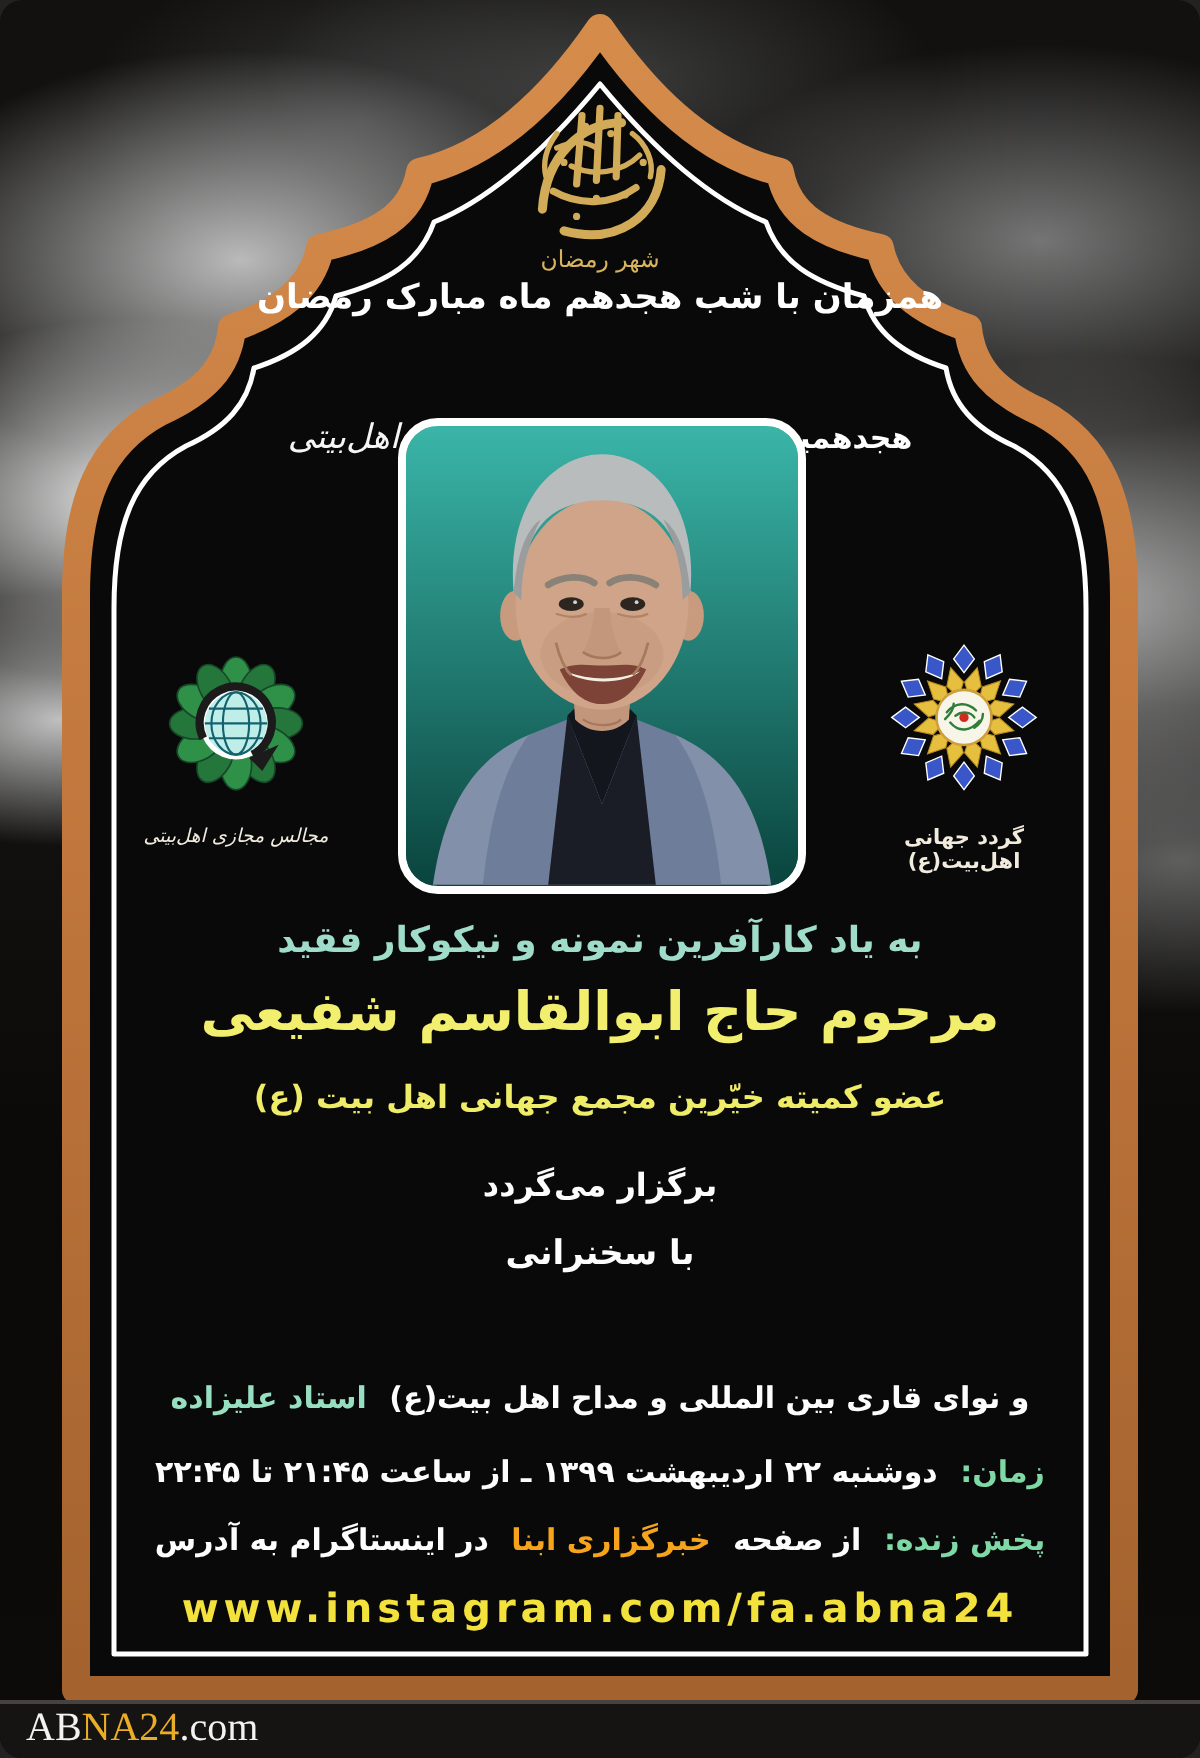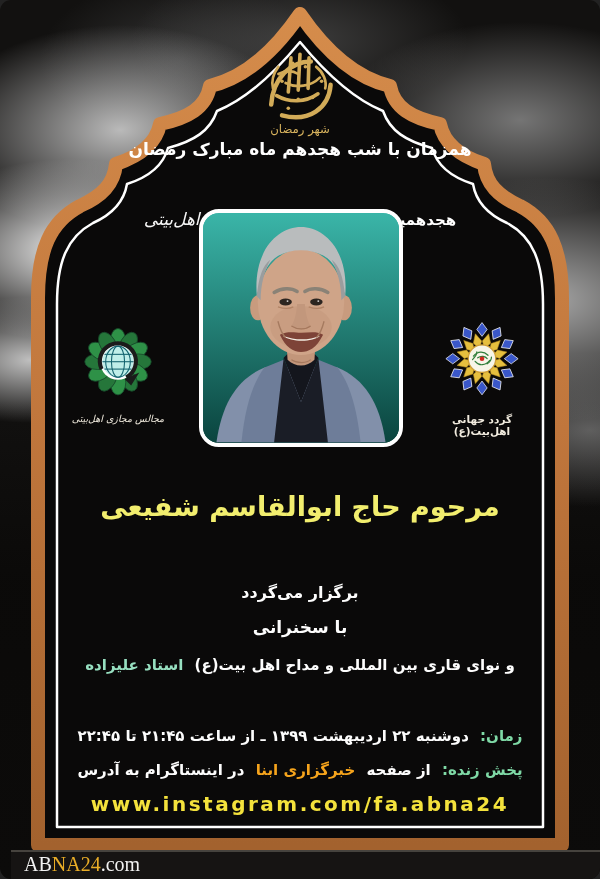--- a/index.html
+++ b/index.html
@@ -36,30 +36,30 @@
   .logo .cap{color:#f2ecdf;margin-top:3px;}
   .logo-left .cap{font-size:9.5px;font-style:italic;letter-spacing:.2px;}
   .logo-right .cap{font-size:10.5px;font-weight:bold;}
   .tline{position:absolute;left:62px;right:62px;text-align:center;direction:rtl;}
   .intro{top:460px;font-size:18px;font-weight:bold;color:#9fdcc9;}
   .name{top:491px;font-size:27px;font-weight:bold;color:#f2ee6e;}
   .role{top:539px;font-size:16px;font-weight:bold;color:#efec67;}
   .held{top:583px;font-size:16px;font-weight:bold;color:#fdfdfd;}
   .speech{top:617px;font-size:17px;font-weight:bold;color:#fdfdfd;}
   .speaker{top:649px;font-size:19px;font-weight:bold;color:#8fdcae;}
-  .reciter{top:656px;font-size:15px;font-weight:bold;color:#fdfdfd;text-align:center;}
+  .reciter{top:690px;font-size:15px;font-weight:bold;color:#fdfdfd;text-align:center;}
   .reciter .mint{color:#97dfc0;}
   .timeln{top:727px;font-size:15px;font-weight:bold;color:#fdfdfd;}
   .lbl{color:#7fd9a6;}
   .liveln{top:761px;font-size:15px;font-weight:bold;color:#fdfdfd;}
   .agency{color:#f6a41c;}
   .url{top:792px;font-size:20px;font-weight:bold;color:#f4e23c;letter-spacing:2.5px;direction:ltr;}
   .tline span{margin:0 3px;}
   .footer{
-    position:absolute;left:11px;right:0;bottom:0;height:27px;background:#161413;
+    position:absolute;left:0;right:0;bottom:0;height:27px;background:#161413;
     border-top:2px solid #46433e;
   }
   .footer .brand{
     font-family:"Liberation Serif","DejaVu Serif",serif;
     font-size:20px;line-height:25px;margin-left:13px;color:#f2f2f2;
   }
   .footer .gold{color:#e9ad27;}
 </style>
 </head>
 <body>
@@ -253,21 +253,23 @@
           <path d="M-5 -1 C-1 -4 4 -3 6 0"></path>
           <path d="M-11 1 C-8 -2 -6 -5 -6 -8"></path>
           <path d="M6 6 C9 4 11 1 11 -2"></path>
         </g>
         <circle r="2.7" fill="#cf2920"></circle>
       </g>
     </svg>
     <div class="cap" dir="rtl">گردد جهانی اهل‌بیت(ع)</div>
   </div>
 
+  <div class="tline intro">به یاد کارآفرین نمونه و نیکوکار فقید</div>
   <div class="tline name">مرحوم حاج ابوالقاسم شفیعی</div>
+  <div class="tline role">عضو کمیته خیّرین مجمع جهانی اهل بیت (ع)</div>
   <div class="tline held">برگزار می‌گردد</div>
   <div class="tline speech">با سخنرانی</div>
   <div class="tline reciter">
     <span>و نوای قاری بین المللی و مداح اهل بیت(ع)</span>
     <span class="mint">استاد علیزاده</span>
   </div>
 
   <div class="tline timeln">
     <span class="lbl">زمان:</span>
     <span>دوشنبه ۲۲ اردیبهشت ۱۳۹۹ ـ از ساعت ۲۱:۴۵ تا ۲۲:۴۵</span>

